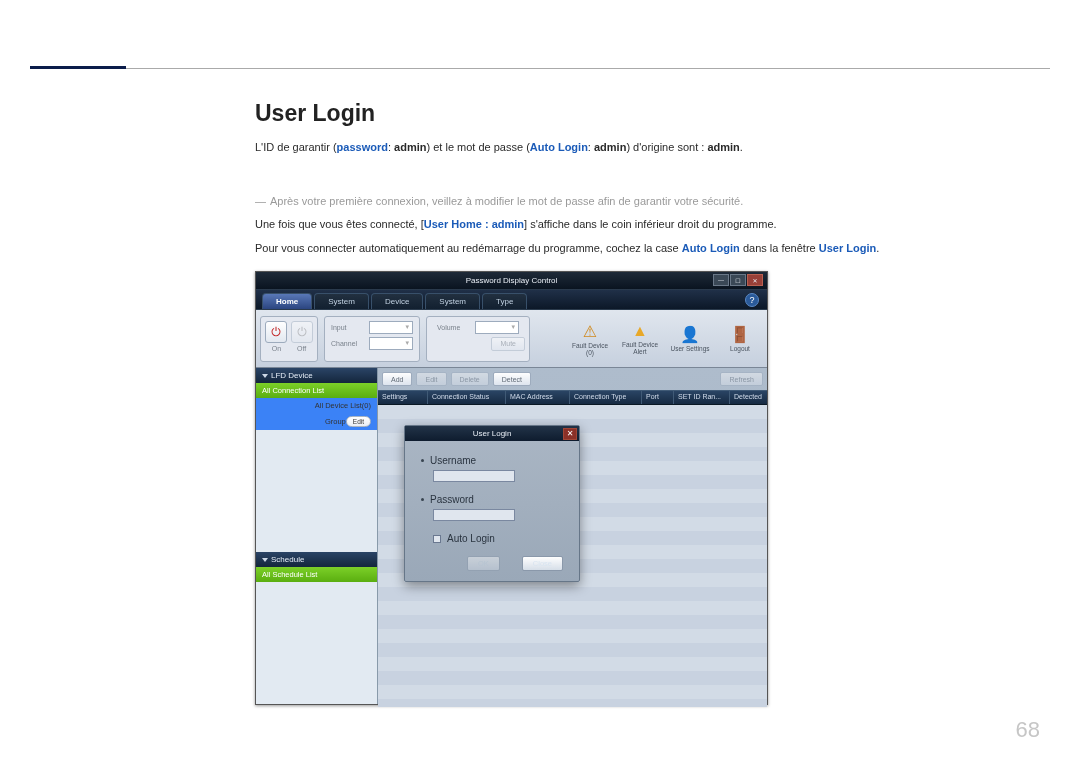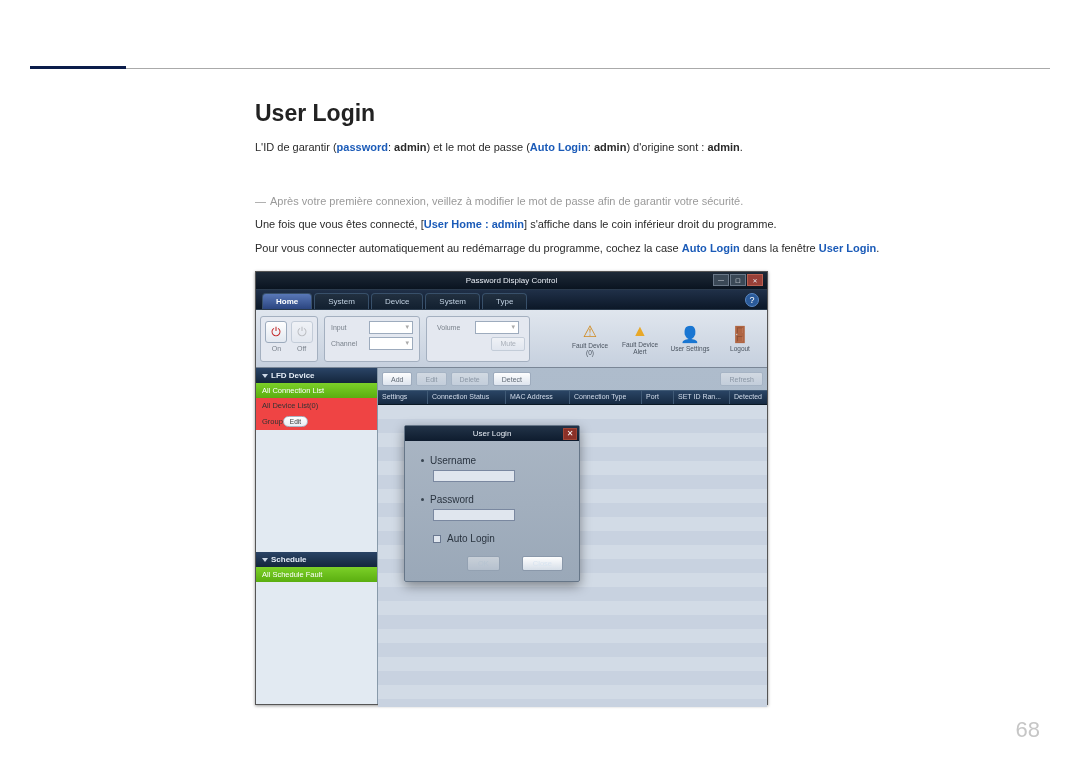--- a/index.html
+++ b/index.html
@@ -161,28 +161,28 @@
     height: 336px;
   }
   .sidebar {
     width: 122px;
     background: #dfe6ef;
     border-right: 1px solid #889aaa;
     display: flex; flex-direction: column;
   }
   .side-header {
     background: linear-gradient(#2a4466,#14263c);
-    color: #e4ecf6; font-size: 8px; font-weight: bold;
+    color: #e4ecf6; font-size: 8px; font-weight: normal;
     padding: 3px 6px;
   }
   .side-green {
     background: linear-gradient(#7cd028,#5aae10);
     color: #fff; font-size: 7.5px; padding: 3px 6px;
   }
-  .side-white { background: #ef4444; font-size: 7.5px; color: #333; padding: 3px 6px; display: flex; justify-content: flex-start; align-items: center; }
+  .side-white { background: #3b82f6; font-size: 7.5px; color: #333; padding: 3px 6px; display: flex; justify-content: flex-end; align-items: center; }
   .side-content { flex: 1; background: #e2eaf2; }
   .side-content.big { height: 150px; }
   .side-content.small { height: 90px; }
   .edit-chip {
     font-size: 6.5px; padding: 1px 6px;
     border: 1px solid #aab6c4; border-radius: 6px;
     background: linear-gradient(#fff,#eaeef4);
   }
   .side-header .chev { display:inline-block; width:0;height:0;border-left:3px solid transparent;border-right:3px solid transparent;border-top:4px solid #ccd8e6; margin-right:3px; vertical-align:middle; }
 
@@ -360,21 +360,21 @@
         <div class="side-green">All Connection List</div>
         <div class="side-white">
             <span>All Device List(0)</span>
           </div>
         <div class="side-white">
           <span style="margin-left:0">Group</span>
           <span class="edit-chip">Edit</span>
         </div>
         <div class="side-content big"></div>
         <div class="side-header"><span class="chev"></span><span>Schedule</span></div>
-        <div class="side-green">All Schedule Fault</div>
+        <div class="side-green">All Schedule List</div>
         <div class="side-content small"></div>
       </div>
 
       <div class="main-panel">
         <div class="action-row">
           <div class="mini-btn">Add</div>
           <div class="mini-btn ghost">Edit</div>
           <div class="mini-btn ghost">Delete</div>
           <div class="mini-btn">Detect</div>
           <div class="spacer-fill"></div>

